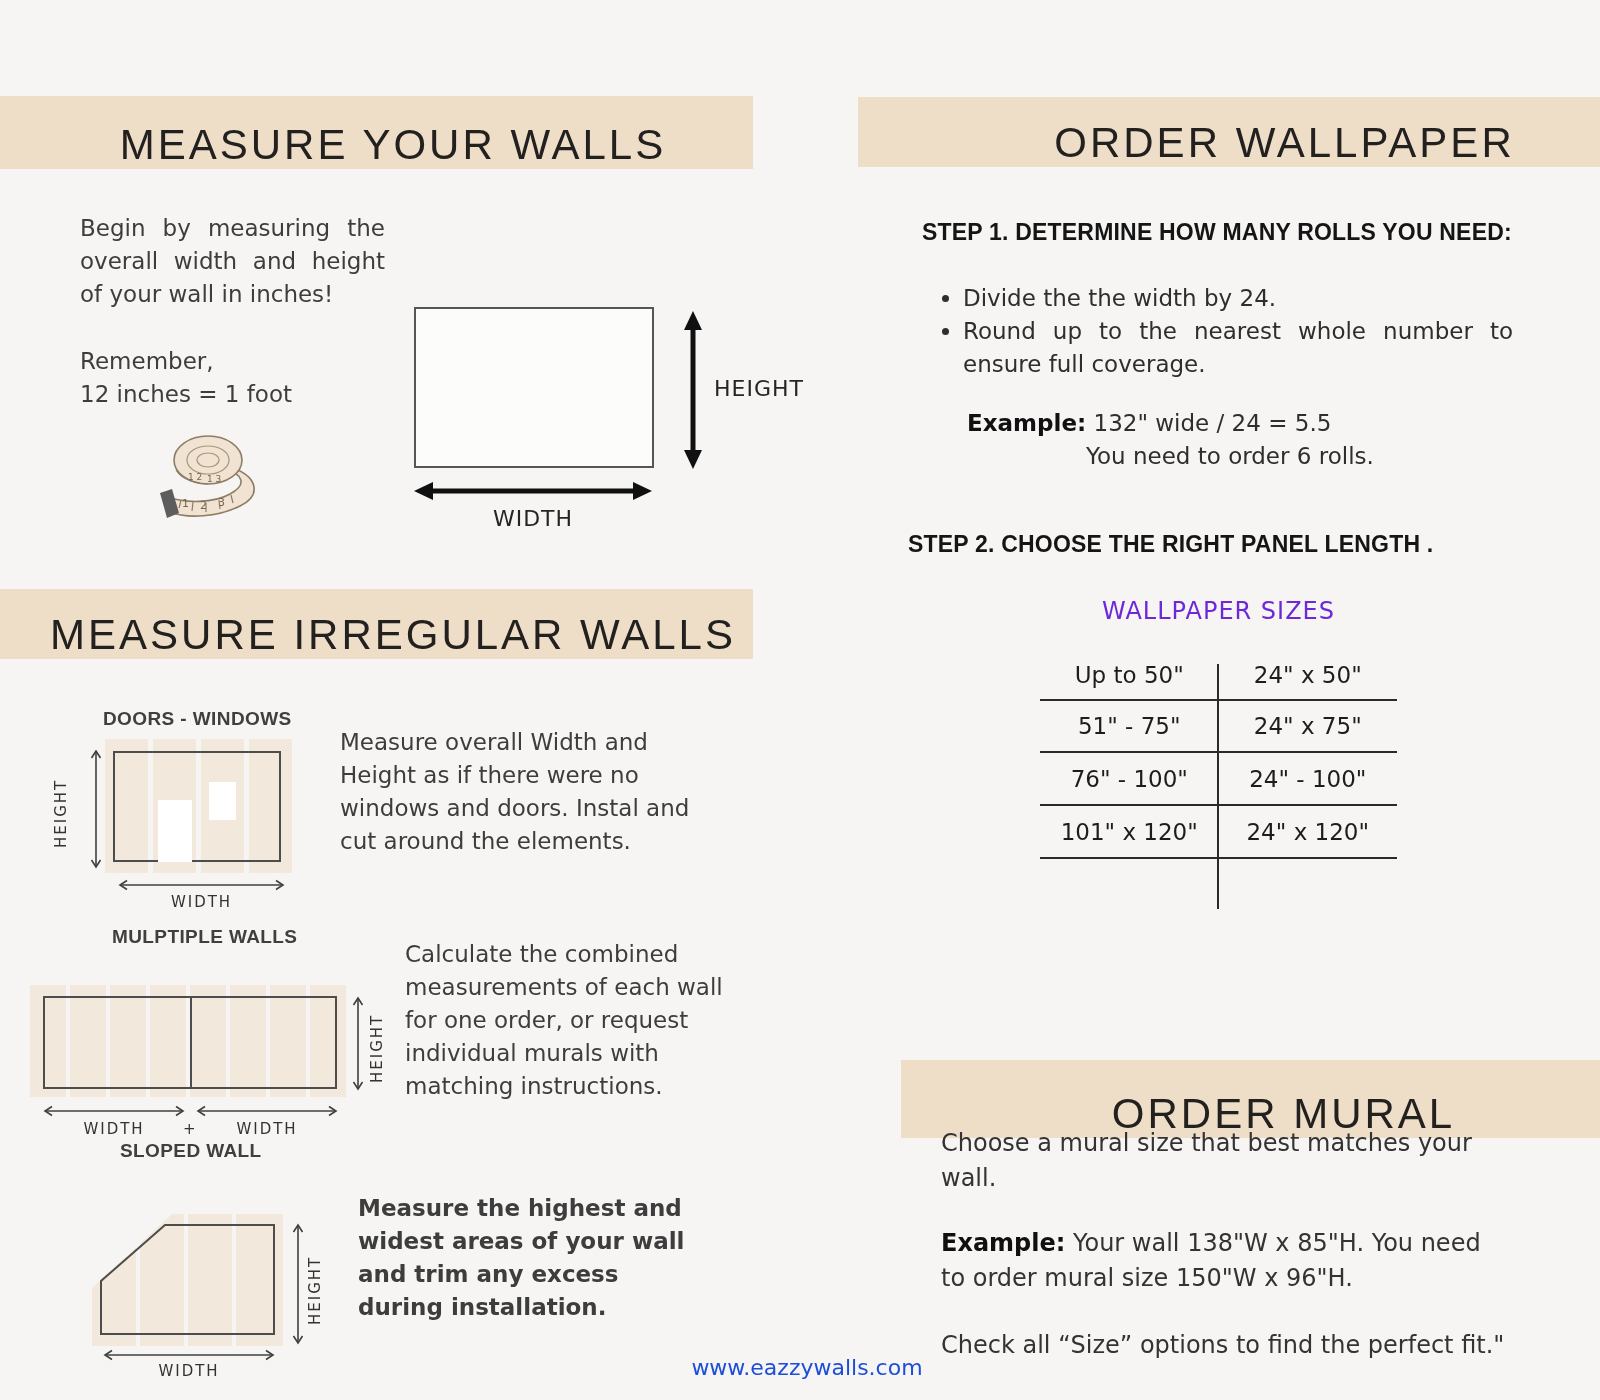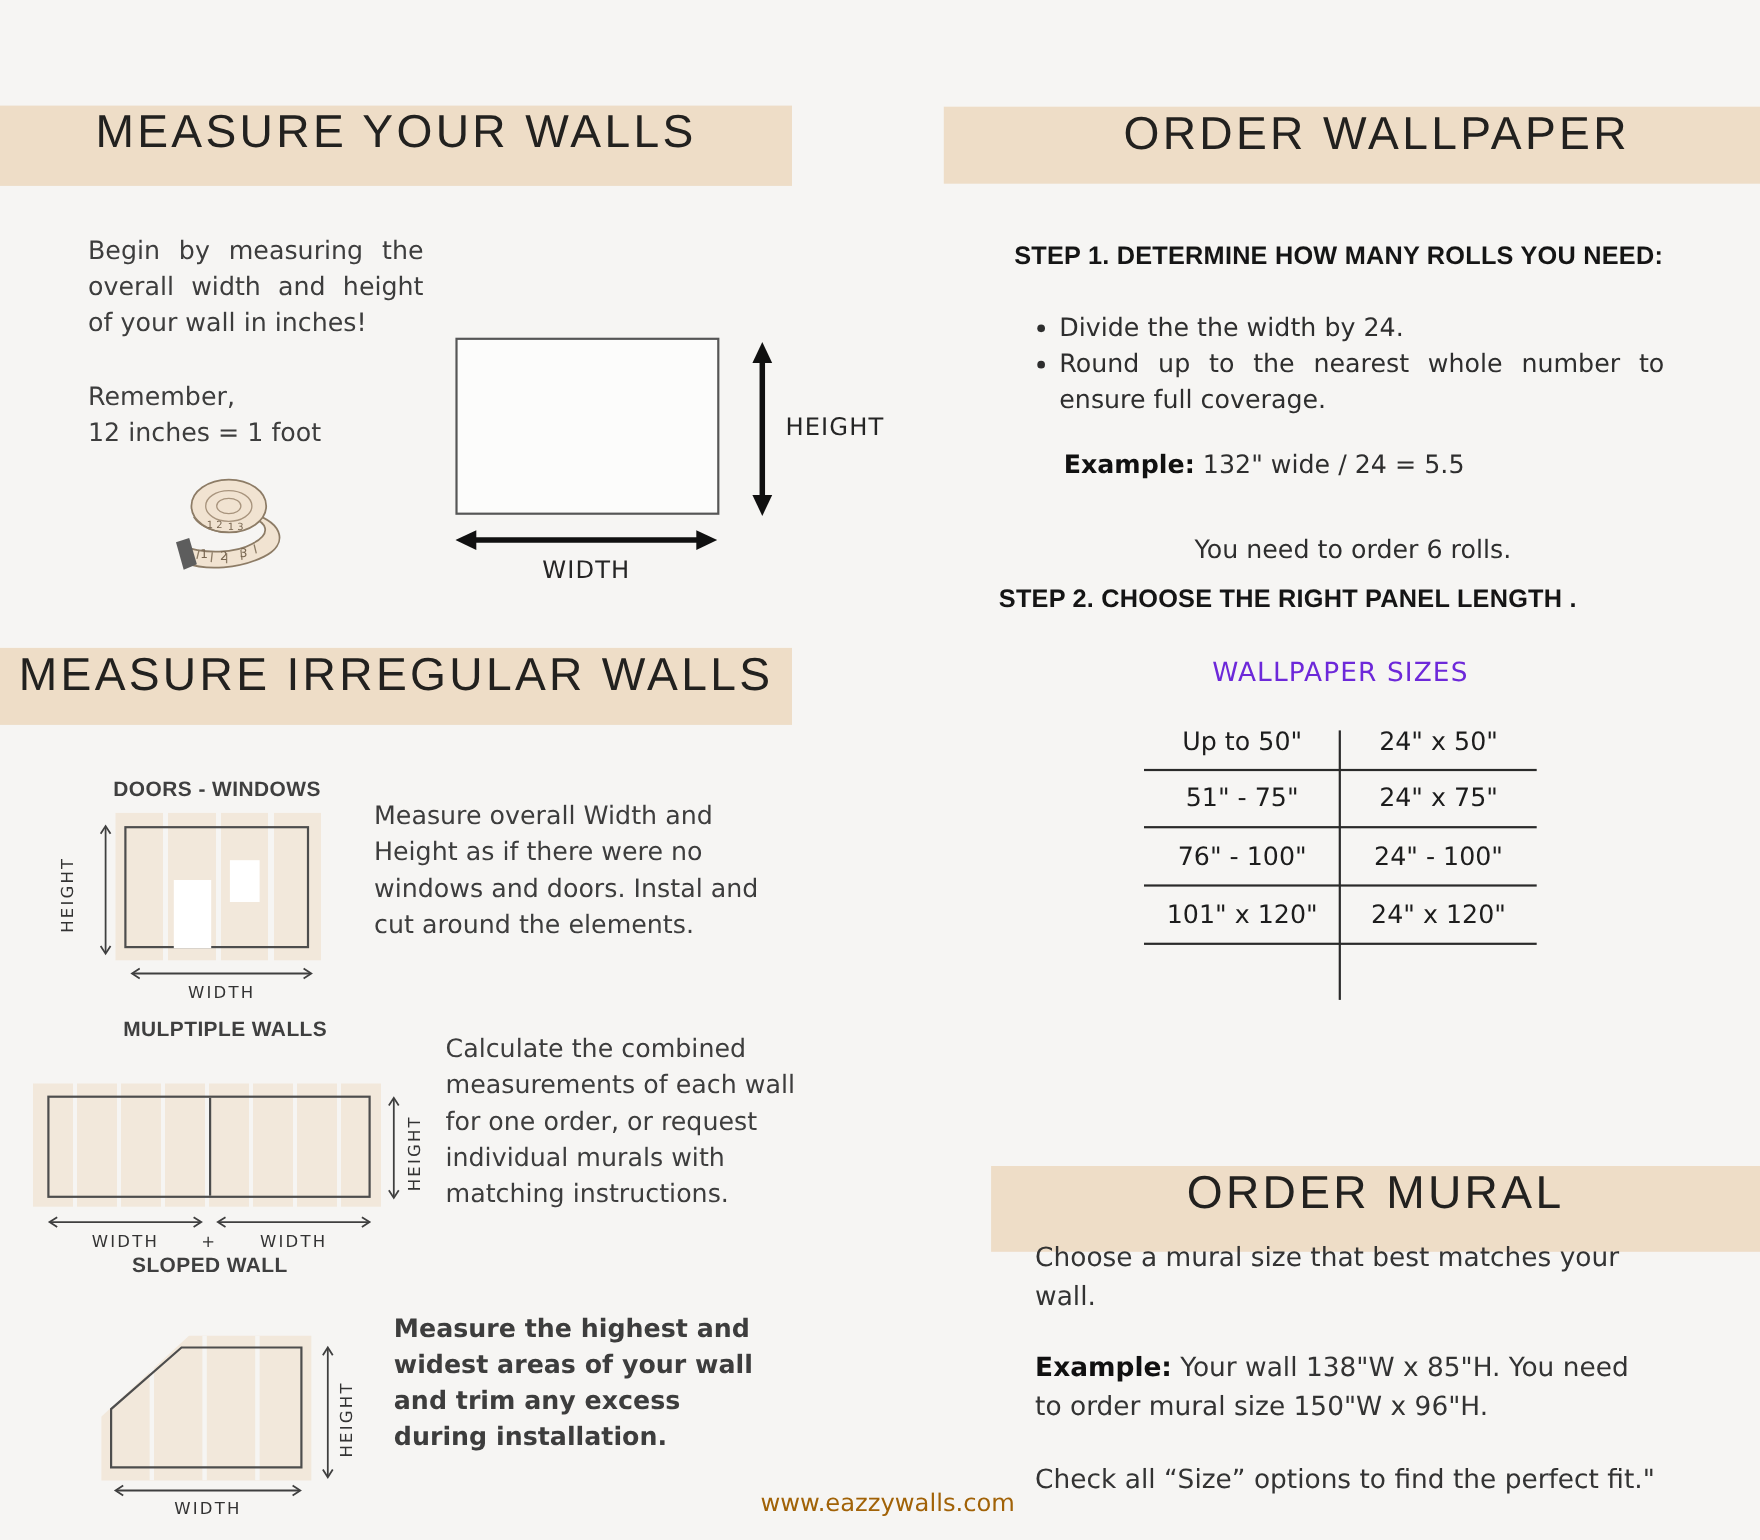--- a/index.html
+++ b/index.html
@@ -1,19 +1,19 @@
 <!DOCTYPE html>
 <html><head>
 <meta charset="utf-8">
 <style>
   html,body{margin:0;padding:0;}
   body{width:1600px;height:1400px;background:#f6f5f3;font-family:"DejaVu Sans",sans-serif;color:#3d3d3d;position:relative;overflow:hidden;}
   .abs{position:absolute;}
   
-  .band{background:#eeddc7;display:flex;align-items:flex-start;justify-content:center;}
+  .band{background:#eeddc7;display:flex;align-items:flex-end;justify-content:center;padding-left:33px;}
   .band-title{font-family:"Liberation Sans",sans-serif;font-weight:400;font-size:42px;letter-spacing:3px;color:#22211f;white-space:nowrap;}
   
   .para{font-size:23px;line-height:33px;color:#3d3d3d;}
   .just{text-align:justify;text-align-last:left;}
   
   .diag-label{font-family:"Liberation Sans",sans-serif;font-weight:700;font-size:19px;letter-spacing:.4px;color:#3f3f3f;white-space:nowrap;}
   .dim-label{font-family:"DejaVu Sans",sans-serif;font-size:15px;letter-spacing:2px;color:#333;white-space:nowrap;}
   .dim-label-big{font-size:22px;letter-spacing:1px;color:#252525;white-space:nowrap;}
   .vlabel{writing-mode:vertical-rl;transform:rotate(180deg);}
   .center{text-align:center;}
@@ -32,21 +32,21 @@
   .example-line b{color:#111;}
   
   .sizes-title{font-size:24px;letter-spacing:1px;color:#6d28d9;}
   .wtable{width:357px;}
   .trow{display:flex;border-bottom:2px solid #2a2a2a;}
   .tcell{width:50%;display:flex;align-items:center;justify-content:center;font-size:23px;color:#1d1d1d;}
   .thead .tcell{font-size:23px;color:#222;}
   .vdivider{width:2px;background:#2a2a2a;}
   .mural-para{font-size:24px;line-height:35px;color:#333;}
   .mural-para b{color:#101010;}
-  .footer{font-size:22px;color:#a16207;}
+  .footer{font-size:22px;color:#1d4ed8;}
   svg{display:block;}
 </style>
 </head>
 <body>
 
 <div class="abs band" style="left:0;top:96px;width:720px;height:73px;">
   <div class="band-title">MEASURE YOUR WALLS</div>
 </div>
 
 <div class="abs para just" style="left:80px;top:212px;width:305px;">Begin by measuring the overall width and height of your wall in inches!</div>
@@ -177,21 +177,21 @@
 <ul class="abs bullets just" style="left:945px;top:282px;width:550px;">
   <li>Divide the the width by 24.</li>
   <li>Round up to the nearest whole number to ensure full coverage.</li>
 </ul>
 
 <div class="abs example-line" style="left:967px;top:407px;">
   <div>
     <b>Example:</b>
     <span>132" wide / 24 = 5.5</span>
   </div>
-  <div style="padding-left:119px;margin-top:44px;">You need to order 6 rolls.</div>
+  <div style="padding-left:119px;">You need to order 6 rolls.</div>
 </div>
 
 <div class="abs step-title" style="left:908px;top:531px;">STEP 2. CHOOSE THE RIGHT PANEL LENGTH .</div>
 
 <div class="abs sizes-title center" style="left:1040px;top:597px;width:357px;">WALLPAPER SIZES</div>
 
 <div class="abs wtable" style="left:1040px;top:650px;">
   <div class="trow" style="height:49px;">
     <div class="tcell">Up to 50"</div>
     <div class="tcell">24" x 50"</div>

